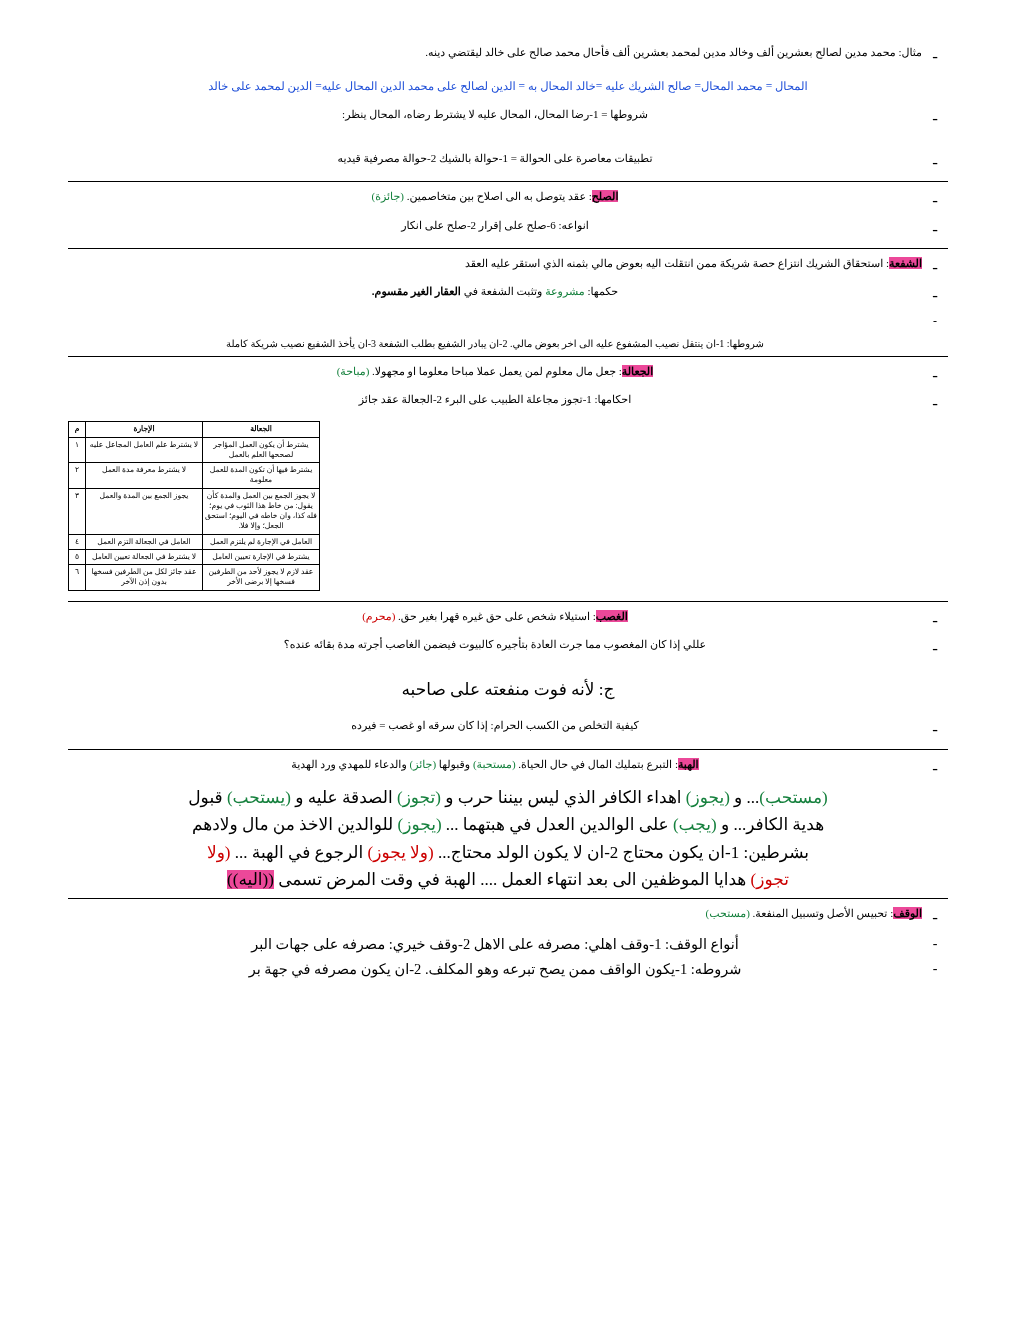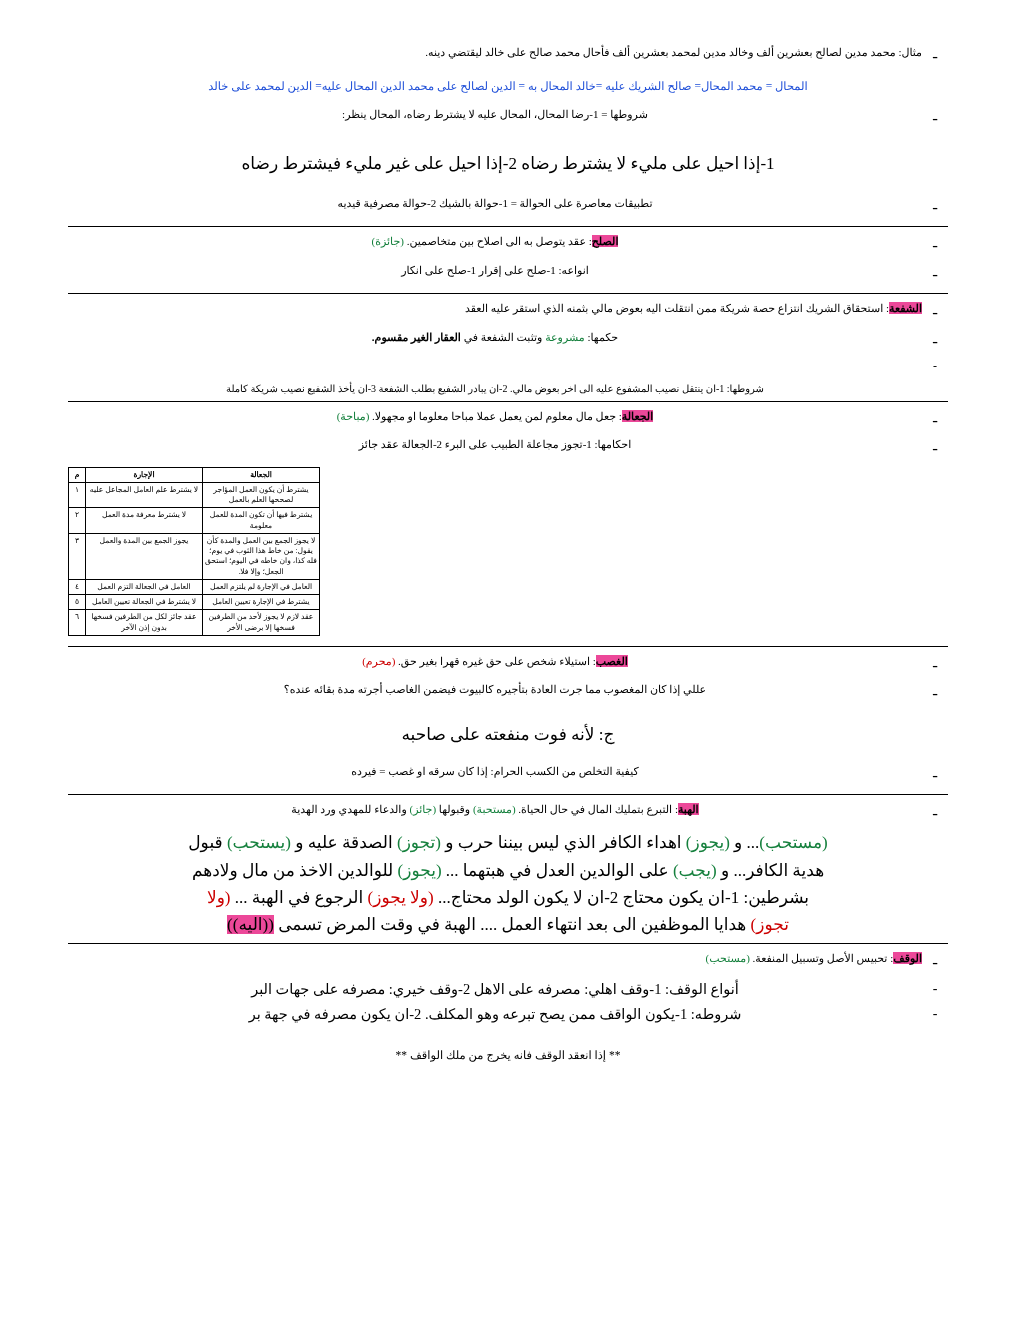--- a/index.html
+++ b/index.html
@@ -119,39 +119,38 @@
 
     <div class="note-small blue" style="margin:8px 0 10px 0;">
       <span>المحال</span><span> = محمد المحال= صالح </span><span>الشريك عليه</span><span> =خالد المحال به = الدين لصالح على محمد </span><span>الدين المحال عليه</span><span>= الدين لمحمد على خالد</span>
     </div>
 
     <div class="line" style="margin-top:10px;">
       <div class="dash">-</div>
       <div class="txt center">شروطها = 1-رضا المحال، المحال عليه لا يشترط رضاه، المحال ينظر:</div>
     </div>
 
-    <div class="para center" style="margin-top:18px;">1-إذا احيل على مليء لا يشترط رضاه    2-إذا احيل على غير مليء فيشترط رضاه</div>
 
     <div class="line" style="margin-top:18px;">
       <div class="dash">-</div>
       <div class="txt center">تطبيقات معاصرة على الحوالة = 1-حوالة بالشيك 2-حوالة مصرفية قيديه</div>
     </div>
 
     <hr class="rule">
 
     <div class="line">
       <div class="dash">-</div>
       <div class="txt center">
         <span class="hl bold">الصلح</span><span>: عقد يتوصل به الى اصلاح بين متخاصمين. </span><span class="green">(جائزة)</span>
       </div>
     </div>
 
     <div class="line">
       <div class="dash">-</div>
-      <div class="txt center">انواعه: 1-صلح على إقرار      1-صلح على انكار</div>
+      <div class="txt center">انواعه: 6-صلح على إقرار      2-صلح على انكار</div>
     </div>
 
     <hr class="rule">
 
     <div class="line">
       <div class="dash">-</div>
       <div class="txt">
         <span class="hl bold">الشفعة</span><span>: استحقاق الشريك انتزاع حصة شريكة ممن انتقلت اليه بعوض مالي بثمنه الذي استقر عليه العقد</span>
       </div>
     </div>
@@ -285,16 +284,15 @@
       <div class="dash" style="font-size:14px;">-</div>
       <div class="txt center" style="font-size:14.5px;">أنواع الوقف: 1-وقف اهلي: مصرفه على الاهل 2-وقف خيري: مصرفه على جهات البر</div>
     </div>
 
     <div class="line">
       <div class="dash" style="font-size:14px;">-</div>
       <div class="txt center" style="font-size:14.5px;">شروطه: 1-يكون الواقف ممن يصح تبرعه وهو المكلف. 2-ان يكون مصرفه في جهة بر</div>
     </div>
 
 
-    <div class="note-small" style="margin-top:22px;">** إذا انعقد الوقف فانه يخرج من ملك الواقف **</div>
 
   </div>
 </div>
 
 </body></html>

